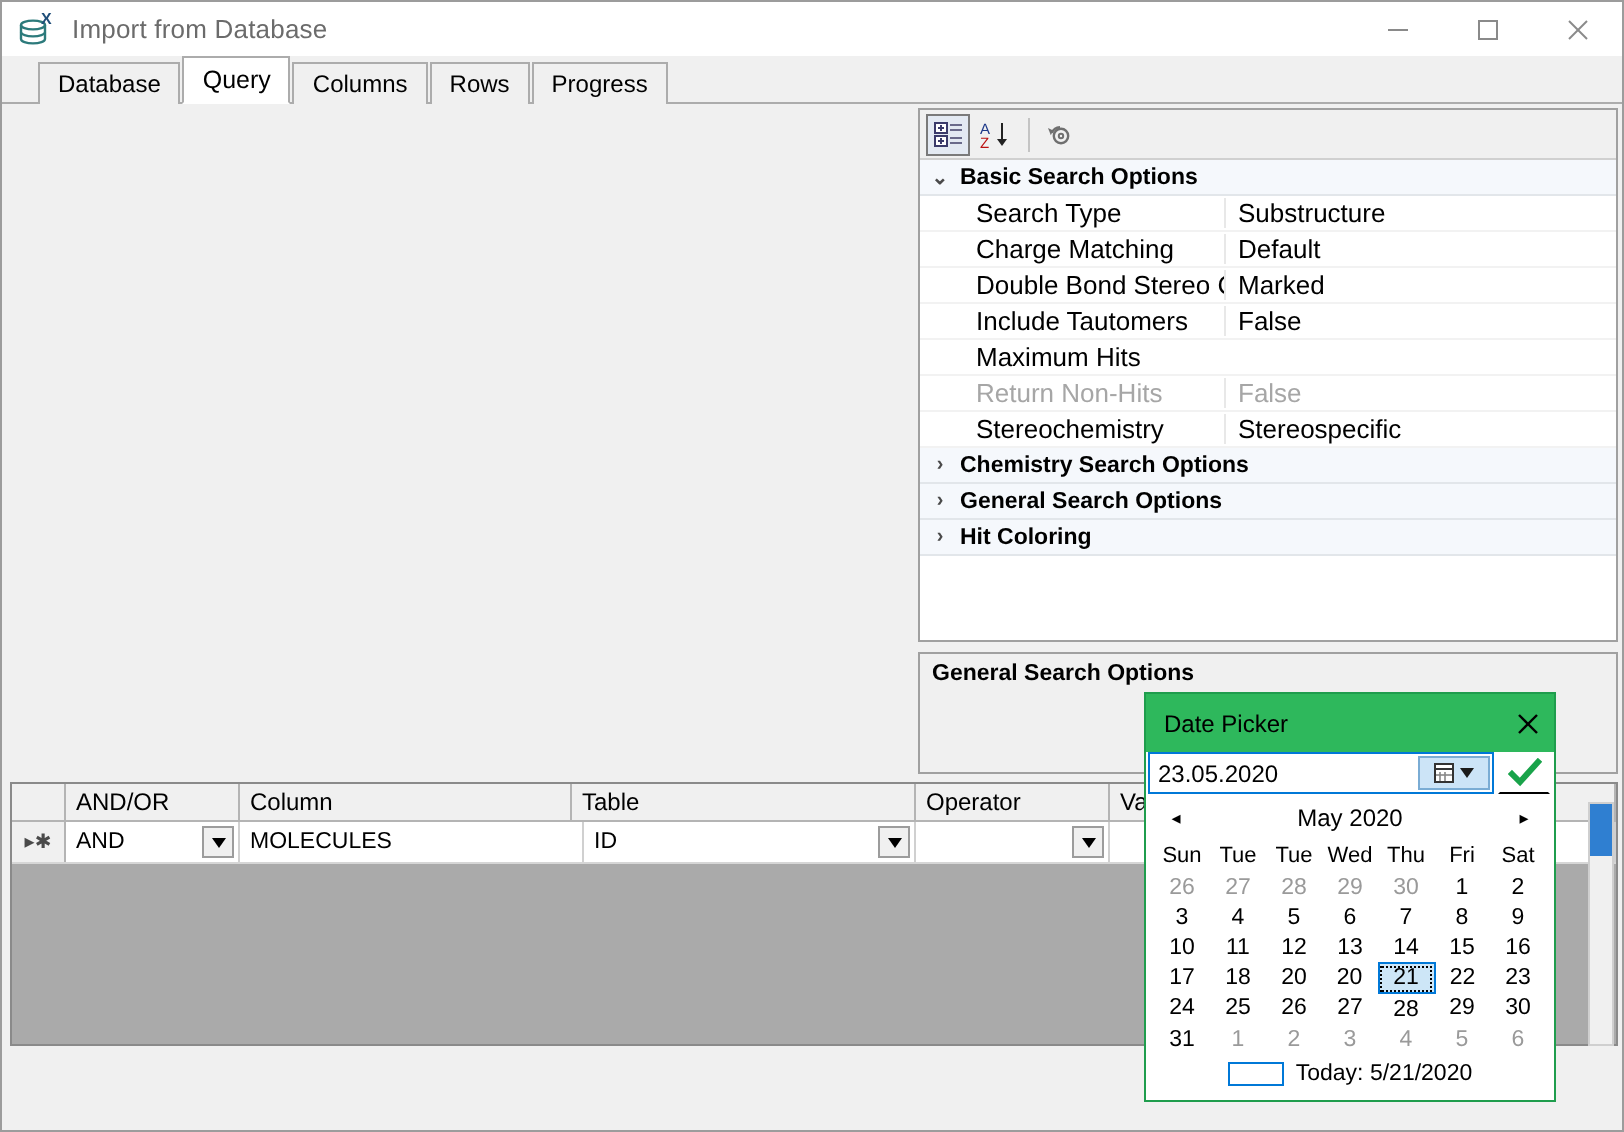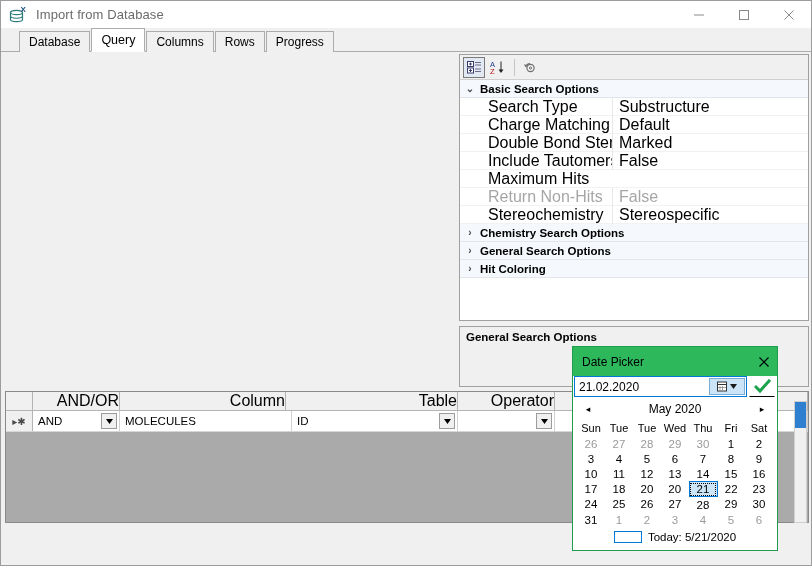--- a/index.html
+++ b/index.html
@@ -170,21 +170,21 @@
     width: 20px;
     text-align: center;
     color: #4a4a4a;
     font-size: 10px;
     flex: none;
   }
   .pg-row {
     height: 17px;
     display: flex;
     align-items: center;
-    font-size: 16px;
+    font-size: 13px;
     border-bottom: 1px solid #f2f2f2;
   }
   .pg-name {
     width: 152px;
     padding-left: 28px;
     box-sizing: border-box;
     white-space: nowrap;
     overflow: hidden;
   }
   .pg-val {
@@ -224,27 +224,26 @@
   }
   .dg-header {
     display: flex;
     height: 19px;
     background: #f0f0f0;
     border-bottom: 1px solid #b4b4b4;
     box-sizing: border-box;
   }
   .dg-hcell {
     border-right: 1px solid #b4b4b4;
-    font-size: 16px;
+    font-size: 12px;
     line-height: 18px;
     padding-left: 5px;
     box-sizing: border-box;
     white-space: nowrap;
     overflow: hidden;
-    text-align: right;
   }
   .dg-row {
     display: flex;
     height: 21px;
     background: #ffffff;
     border-bottom: 1px solid #d6d6d6;
     box-sizing: border-box;
   }
   .dg-cell {
     border-right: 1px solid #d0d0d0;
@@ -642,21 +641,21 @@
       <span class="dp-title-text">Date Picker</span>
       <span class="dp-close">
         <svg width="12" height="12" viewBox="0 0 12 12">
             <line x1="1.5" y1="1.5" x2="10.5" y2="10.5" stroke="#000" stroke-width="1.2"></line>
             <line x1="10.5" y1="1.5" x2="1.5" y2="10.5" stroke="#000" stroke-width="1.2"></line>
           </svg>
       </span>
     </div>
     <div class="dp-inputrow">
       <div class="dp-input">
-        <span class="dp-input-text" title="dd.mm.yyyy">21.02.2020</span>
+        <span class="dp-input-text" title="dd.mm.yyyy">23.05.2020</span>
         <span class="dp-drop">
           <svg width="11" height="11" viewBox="0 0 11 11">
             <rect x="0.5" y="1" width="9" height="9" fill="#fff" stroke="#333" stroke-width="1"></rect>
             <line x1="0.5" y1="3.5" x2="9.5" y2="3.5" stroke="#333" stroke-width="1"></line>
             <line x1="3" y1="5" x2="3" y2="9.5" stroke="#888" stroke-width="0.8"></line>
             <line x1="5.5" y1="5" x2="5.5" y2="9.5" stroke="#888" stroke-width="0.8"></line>
             <line x1="1" y1="6.5" x2="9" y2="6.5" stroke="#888" stroke-width="0.8"></line>
           </svg>
           <svg width="7" height="5" viewBox="0 0 7 5">
               <path d="M0 0 L7 0 L3.5 5 Z" fill="#1a1a1a"></path>

